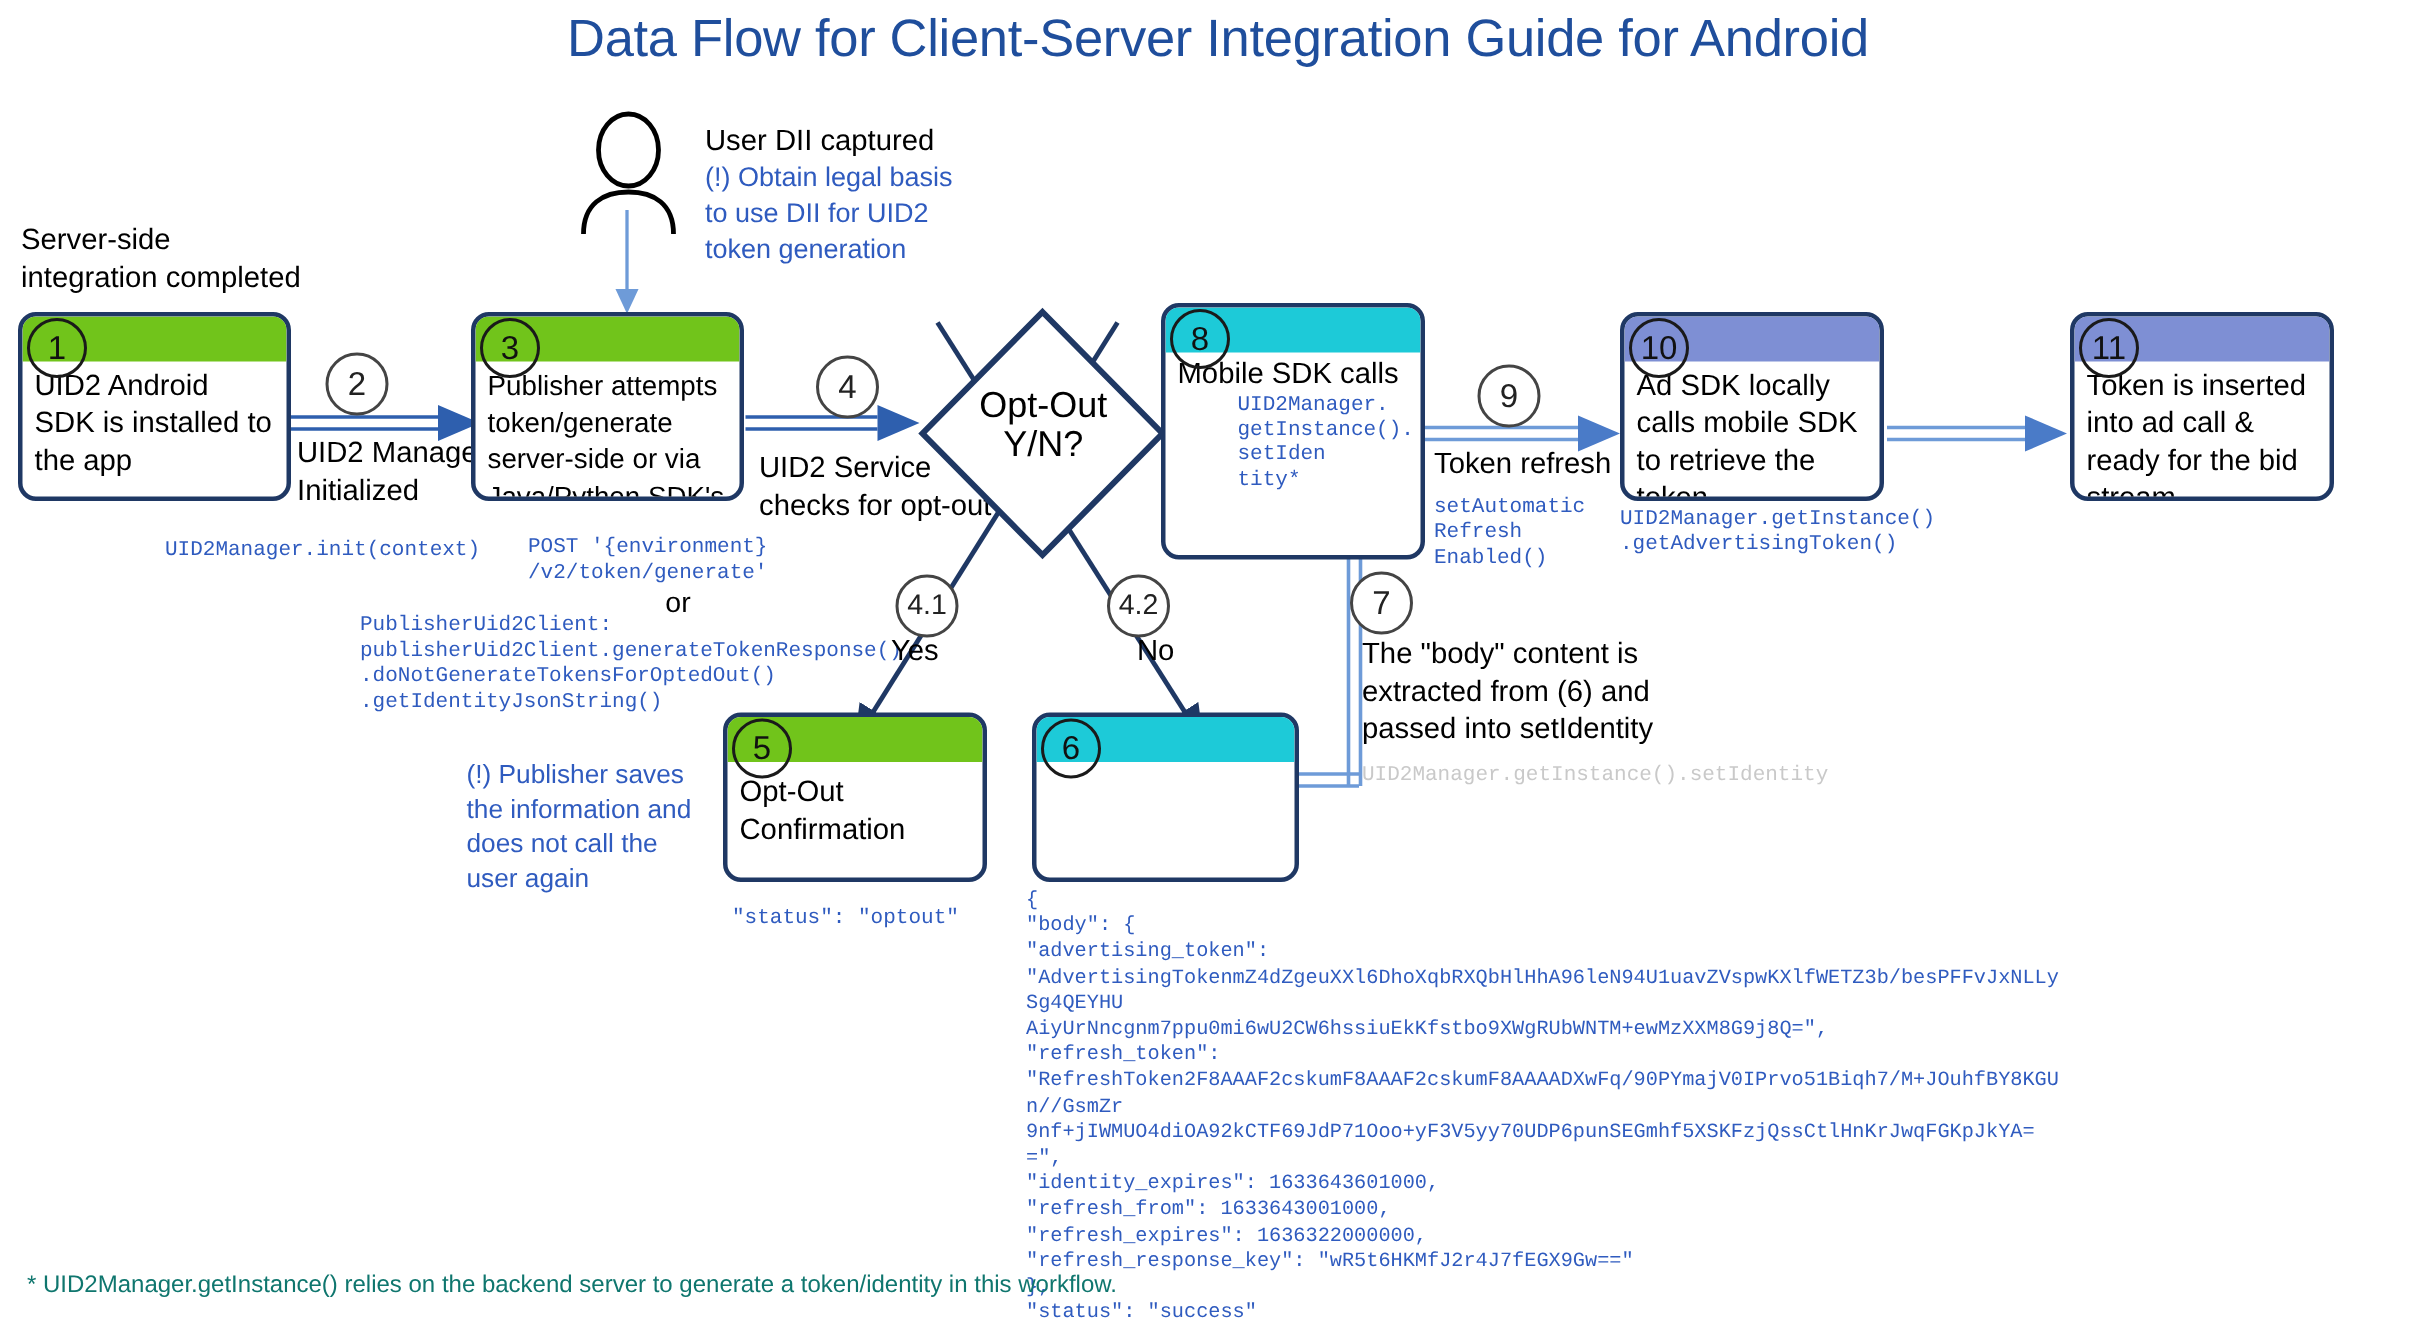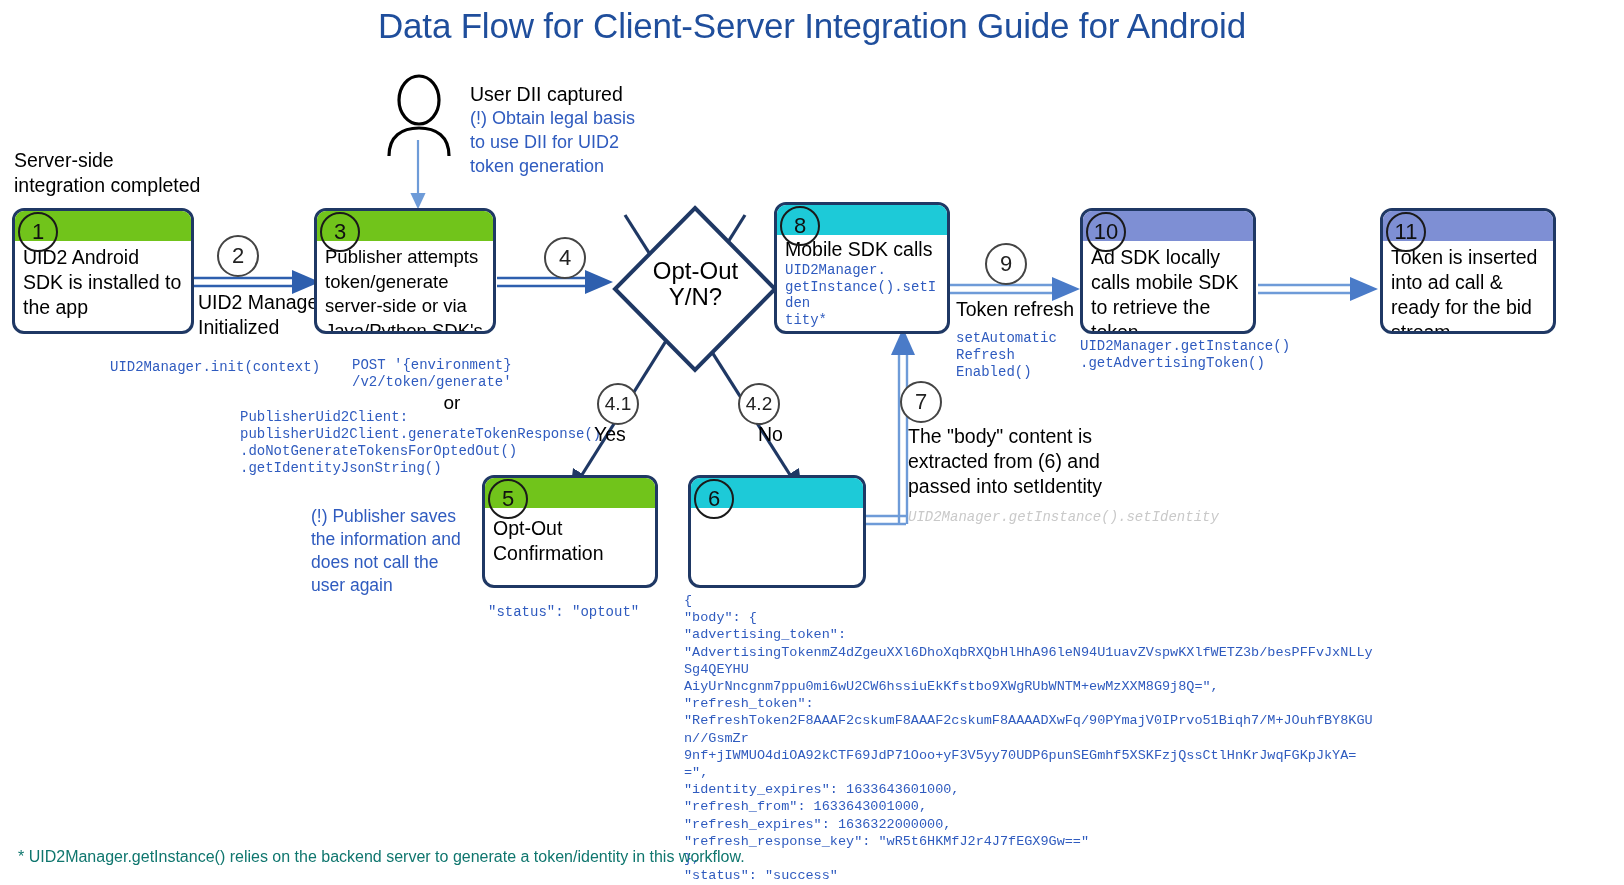--- a/index.html
+++ b/index.html
@@ -52,20 +52,21 @@
     line-height: 25px;
     color: #000;
   }
 
   .code-in-box {
     font-family: "Liberation Mono", monospace;
     font-size: 14px;
     line-height: 16.5px;
     color: #2F5BBF;
     word-break: break-all;
+    margin-left: 40px;
   }
 
   
   .badge {
     border-radius: 50%;
     border: 2px solid #1a1a1a;
     background: transparent;
     display: flex;
     align-items: center;
     justify-content: center;
@@ -202,20 +203,22 @@
 
   <div class="abs code" style="left:352px;top:357px;width:220px;">POST '{environment}
 /v2/token/generate'</div>
   <div class="abs label" style="left:352px;top:390px;width:200px;text-align:center;font-size:19px;">or</div>
   <div class="abs code" style="left:240px;top:409px;width:370px;">PublisherUid2Client:
 publisherUid2Client.generateTokenResponse()
 .doNotGenerateTokensForOptedOut()
 .getIdentityJsonString()</div>
 
   <div class="abs badge free" style="left:544px;top:237px;">4</div>
+  <div class="abs label" style="left:506px;top:300px;width:170px;white-space:pre-line;">UID2 Service
+checks for opt-out</div>
 
   <svg class="abs" style="left:613px;top:205px;width:165px;height:168px;">
     <polygon points="82,3 162,84 82,165 2,84" fill="#ffffff" stroke="#1F3864" stroke-width="4"></polygon>
   </svg>
   <div class="abs diamond-text" style="left:613px;top:258px;width:165px;white-space:pre-line;">Opt-Out
 Y/N?</div>
 
   <div class="abs badge free sm" style="left:597px;top:383px;">4.1</div>
   <div class="abs label" style="left:594px;top:422px;width:60px;">Yes</div>
 
@@ -244,32 +247,32 @@
 "RefreshToken2F8AAAF2cskumF8AAAF2cskumF8AAAADXwFq/90PYmajV0IPrvo51Biqh7/M+JOuhfBY8KGUn//GsmZr
 9nf+jIWMUO4diOA92kCTF69JdP71Ooo+yF3V5yy70UDP6punSEGmhf5XSKFzjQssCtlHnKrJwqFGKpJkYA==",
 "identity_expires": 1633643601000,
 "refresh_from": 1633643001000,
 "refresh_expires": 1636322000000,
 "refresh_response_key": "wR5t6HKMfJ2r4J7fEGX9Gw=="
 },
 "status": "success"
 }</div>
 
-  <div class="abs box" style="left:774px;top:202px;width:176px;height:132px;">
+  <div class="abs box" style="left:774px;top:202px;width:176px;height:171px;">
     <div class="band cyan"></div>
     <div class="body" style="padding-top:2px;">Mobile SDK calls</div>
     <div class="code-in-box" style="padding:0 4px 0 8px;white-space:pre-line;">UID2Manager.
 getInstance().setIden
 tity*</div>
   </div>
   <div class="abs badge in-box" style="left:780px;top:206px;">8</div>
 
   <div class="abs badge free" style="left:900px;top:381px;">7</div>
   <div class="abs label" style="left:908px;top:424px;width:215px;">The "body" content is extracted from (6) and passed into setIdentity</div>
-  <div class="abs code grey" style="left:908px;top:509px;width:330px;font-style:italic;">UID2Manager.getInstance().setIdentity</div>
+  <div class="abs code grey" style="left:908px;top:509px;width:330px;">UID2Manager.getInstance().setIdentity</div>
 
   <div class="abs badge free" style="left:985px;top:243px;">9</div>
   <div class="abs label" style="left:956px;top:297px;width:140px;">Token refresh</div>
   <div class="abs code" style="left:956px;top:330px;width:110px;">setAutomatic
 Refresh
 Enabled()</div>
 
   <div class="abs box" style="left:1080px;top:208px;width:176px;height:126px;">
     <div class="band blue"></div>
     <div class="body">Ad SDK locally calls mobile SDK to retrieve the token</div>

